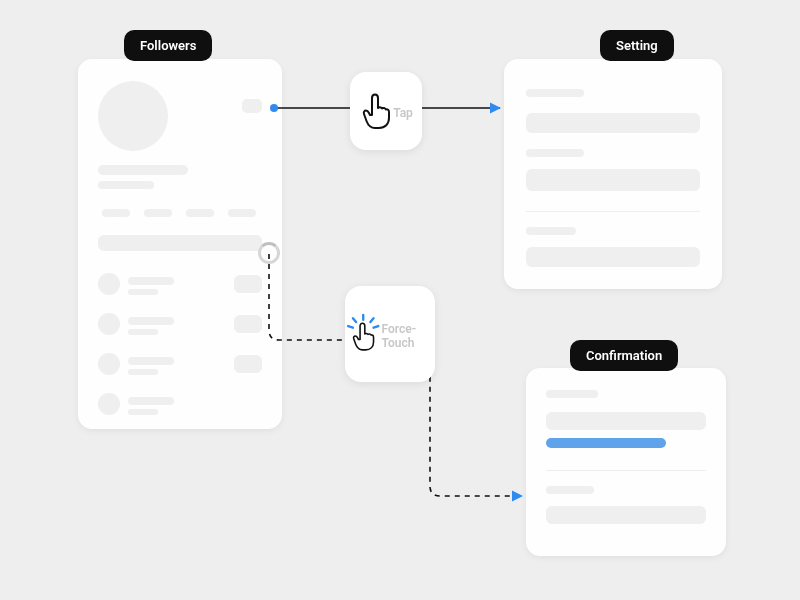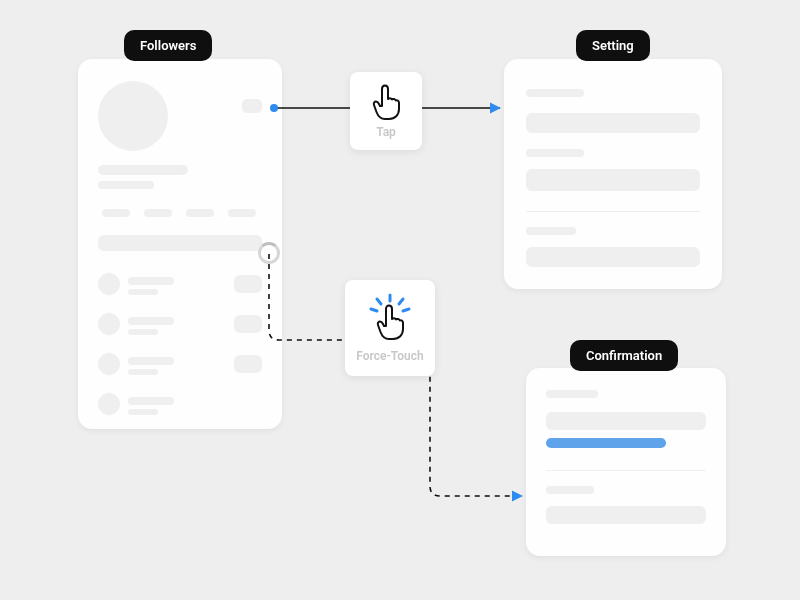--- a/index.html
+++ b/index.html
@@ -29,24 +29,24 @@
     box-shadow: 0 2px 6px rgba(0,0,0,0.06);
   }
   
   .ph { background: #efefef; border-radius: 6px; position: absolute; }
   .ph-circle { background: #efefef; border-radius: 50%; position: absolute; }
 
   
   .gesture {
     position: absolute;
     background: #fff;
-    border-radius: 8px;
+    border-radius: 16px;
     box-shadow: 0 2px 8px rgba(0,0,0,0.08);
     display: flex;
-    flex-direction: column;
+    flex-direction: row;
     align-items: center;
     justify-content: center;
     z-index: 4;
   }
   .gesture-label {
     color: #c7c7c7;
     font-size: 12px;
     font-weight: 600;
     margin-top: 4px;
   }
@@ -129,39 +129,39 @@
 <div class="gesture" style="left:350px; top:72px; width:72px; height:78px;">
   <svg width="34" height="38" viewBox="0 0 34 38">
     <path d="M13 6 C13 3.8 14.3 2.5 16 2.5 C17.7 2.5 19 3.8 19 6 L19 16
              C20 15 22 15 23 16.5 C24 15.5 26 15.8 27 17.5 C28 16.8 30 17.5 30 20
              L30 26 C30 32 26 36 20 36 L16 36 C12 36 9 33 7.5 29 L5 22
              C4.3 20 5.5 18.5 7 18.5 C8.5 18.5 9.2 19.5 10 21 L11 23 L13 23 Z" fill="none" stroke="#111" stroke-width="2" stroke-linejoin="round" stroke-linecap="round"></path>
   </svg>
   <div class="gesture-label">Tap</div>
 </div>
 
-<div class="gesture" style="left:345px; top:280px; width:90px; height:96px;">
+<div class="gesture" style="left:345px; top:286px; width:90px; height:96px;">
   <svg width="46" height="52" viewBox="0 0 46 52">
 
     <g stroke="#2f8bf0" stroke-width="3" stroke-linecap="round">
       <line x1="23" y1="2" x2="23" y2="8"></line>
       <line x1="10" y1="6" x2="14" y2="11"></line>
       <line x1="36" y1="6" x2="32" y2="11"></line>
       <line x1="4" y1="16" x2="10" y2="18"></line>
       <line x1="42" y1="16" x2="36" y2="18"></line>
     </g>
     <path d="M19 16 C19 13.8 20.3 12.5 22 12.5 C23.7 12.5 25 13.8 25 16 L25 26
              C26 25 28 25 29 26.5 C30 25.5 32 25.8 33 27.5 C34 26.8 36 27.5 36 30
              L36 36 C36 42 32 46 26 46 L22 46 C18 46 15 43 13.5 39 L11 32
              C10.3 30 11.5 28.5 13 28.5 C14.5 28.5 15.2 29.5 16 31 L17 33 L19 33 Z" fill="none" stroke="#111" stroke-width="2" stroke-linejoin="round" stroke-linecap="round"></path>
   </svg>
   <div class="gesture-label">Force-Touch</div>
 </div>
 
-<div class="badge" style="left:576px; top:30px;">Setting</div>
+<div class="badge" style="left:600px; top:30px;">Setting</div>
 
 <div class="card" style="left:504px; top:59px; width:218px; height:230px;">
   <div class="ph" style="left:22px; top:30px; width:58px; height:8px;"></div>
   <div class="ph" style="left:22px; top:54px; width:174px; height:20px; border-radius:6px;"></div>
   <div class="ph" style="left:22px; top:90px; width:58px; height:8px;"></div>
   <div class="ph" style="left:22px; top:110px; width:174px; height:22px; border-radius:6px;"></div>
 
   <div style="position:absolute; left:22px; top:152px; width:174px; height:1px; background:#eeeeee;"></div>
   <div class="ph" style="left:22px; top:168px; width:50px; height:8px;"></div>
   <div class="ph" style="left:22px; top:188px; width:174px; height:20px; border-radius:6px;"></div>

